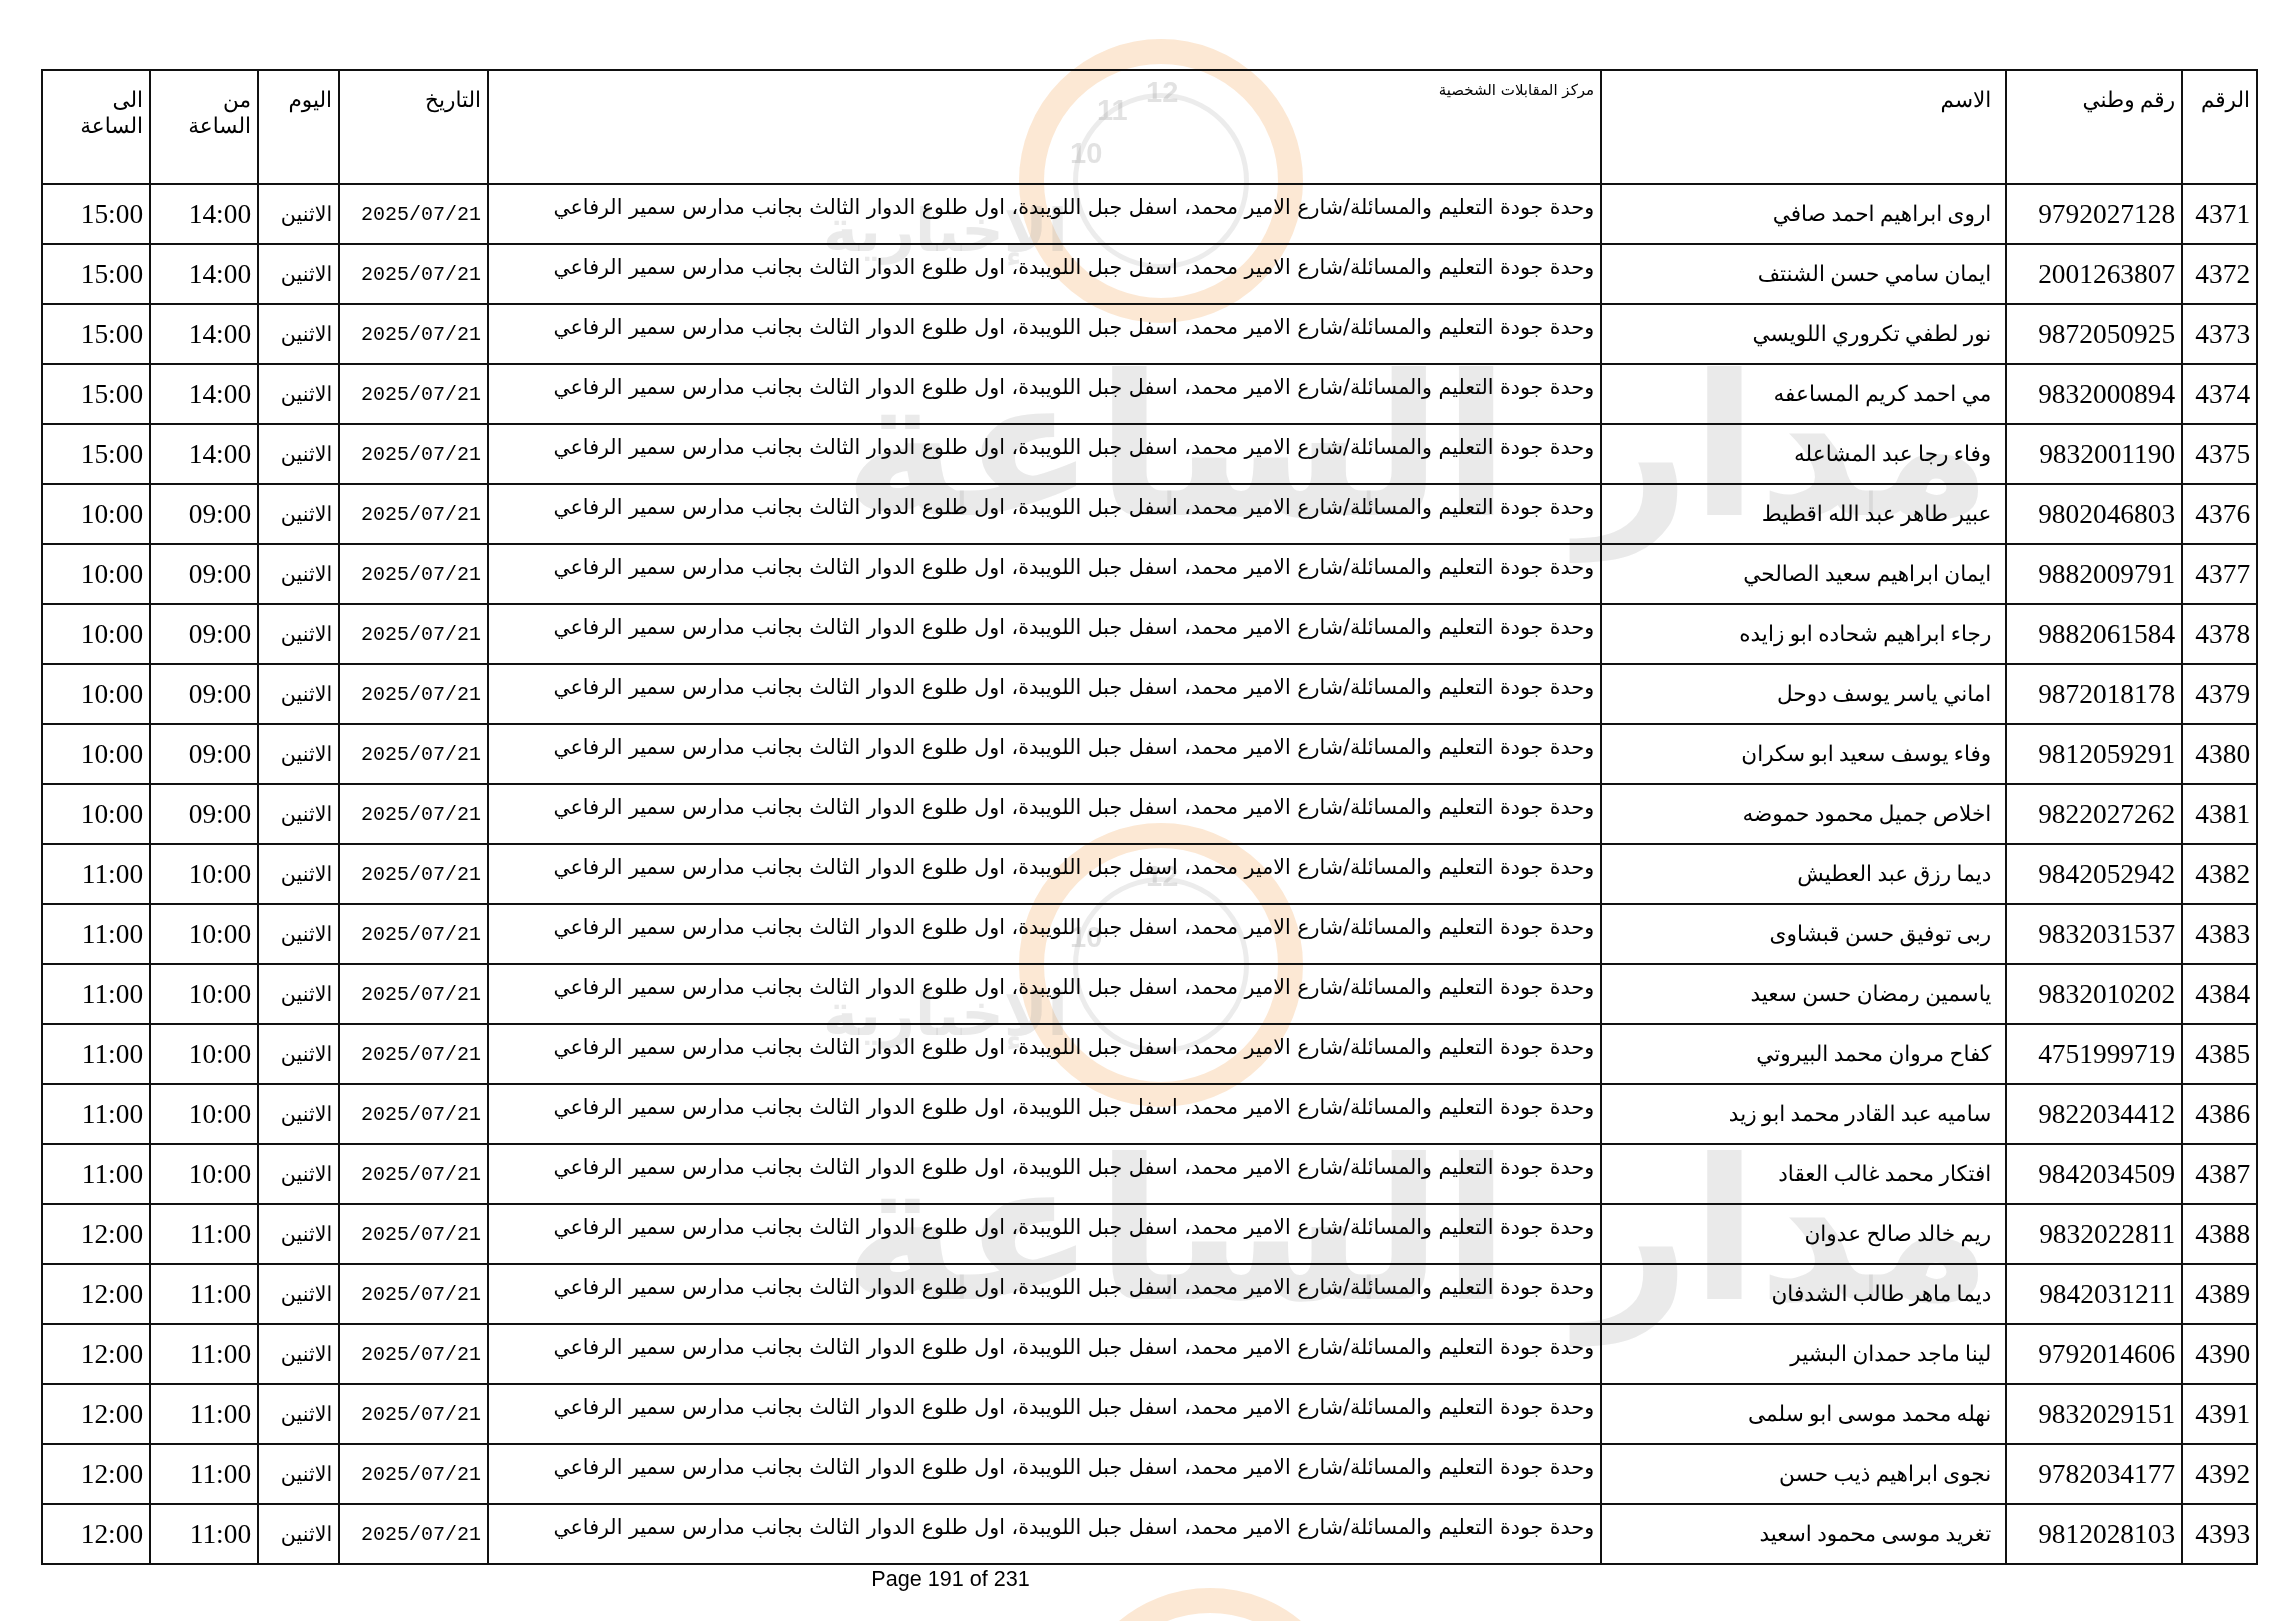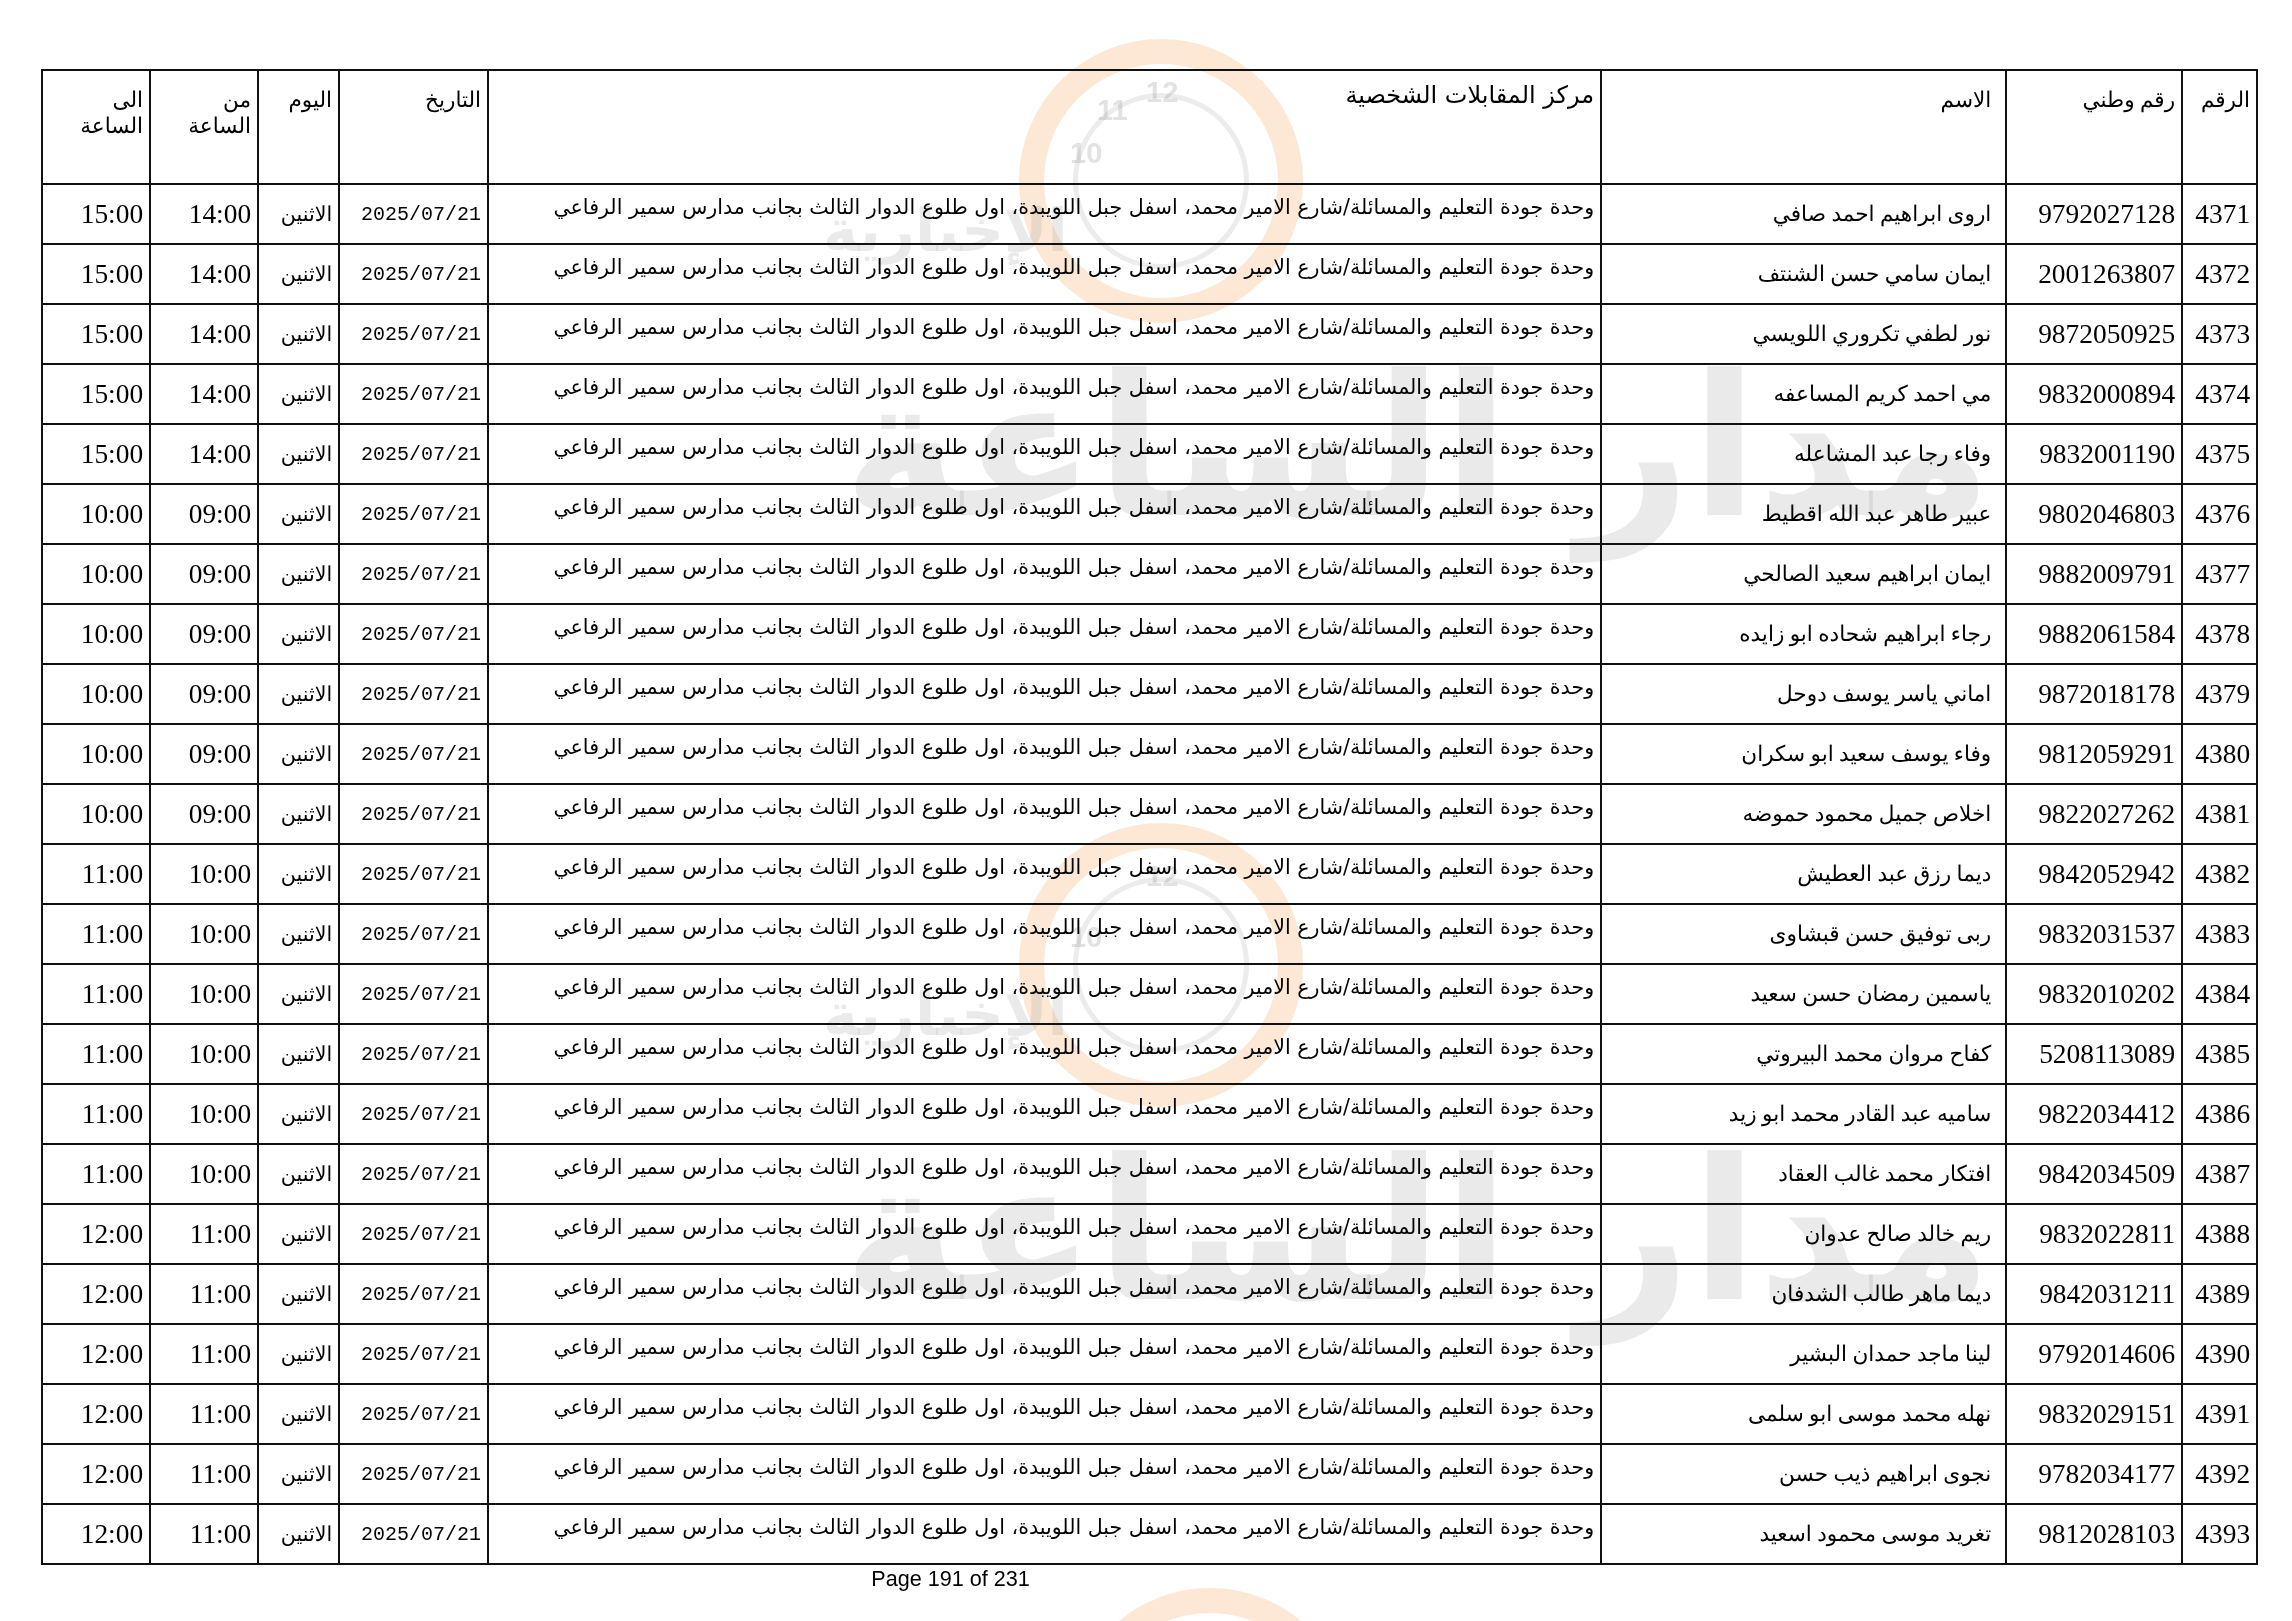--- a/index.html
+++ b/index.html
@@ -59,21 +59,21 @@
       <col class="c-date">
       <col class="c-day">
       <col class="c-from">
       <col class="c-to">
   </colgroup>
   <thead>
     <tr>
       <th class="c-num">الرقم</th>
       <th class="c-nid">رقم وطني</th>
       <th class="c-name">الاسم</th>
-      <th class="c-center" style="font-family:'DejaVu Sans',sans-serif;font-size:24px;">مركز المقابلات الشخصية</th>
+      <th class="c-center" style="font-family:'DejaVu Sans',sans-serif;font-size:15px;">مركز المقابلات الشخصية</th>
       <th class="c-date">التاريخ</th>
       <th class="c-day">اليوم</th>
       <th class="c-from">من الساعة</th>
       <th class="c-to">الى الساعة</th>
     </tr>
   </thead>
   <tbody id="rows">
       <tr>
         <td class="c-num">4371</td>
         <td class="c-nid">9792027128</td>
@@ -209,21 +209,21 @@
         <td class="c-nid">9832010202</td>
         <td class="c-name">ياسمين رمضان حسن سعيد</td>
         <td class="c-center">وحدة جودة التعليم والمسائلة/شارع الامير محمد، اسفل جبل اللويبدة، اول طلوع الدوار الثالث بجانب مدارس سمير الرفاعي</td>
         <td class="c-date">2025/07/21</td>
         <td class="c-day">الاثنين</td>
         <td class="c-from">10:00</td>
         <td class="c-to">11:00</td>
       </tr>
       <tr>
         <td class="c-num">4385</td>
-        <td class="c-nid">5208113089</td>
+        <td class="c-nid">4751999719</td>
         <td class="c-name">كفاح مروان محمد البيروتي</td>
         <td class="c-center">وحدة جودة التعليم والمسائلة/شارع الامير محمد، اسفل جبل اللويبدة، اول طلوع الدوار الثالث بجانب مدارس سمير الرفاعي</td>
         <td class="c-date">2025/07/21</td>
         <td class="c-day">الاثنين</td>
         <td class="c-from">10:00</td>
         <td class="c-to">11:00</td>
       </tr>
       <tr>
         <td class="c-num">4386</td>
         <td class="c-nid">9822034412</td>

